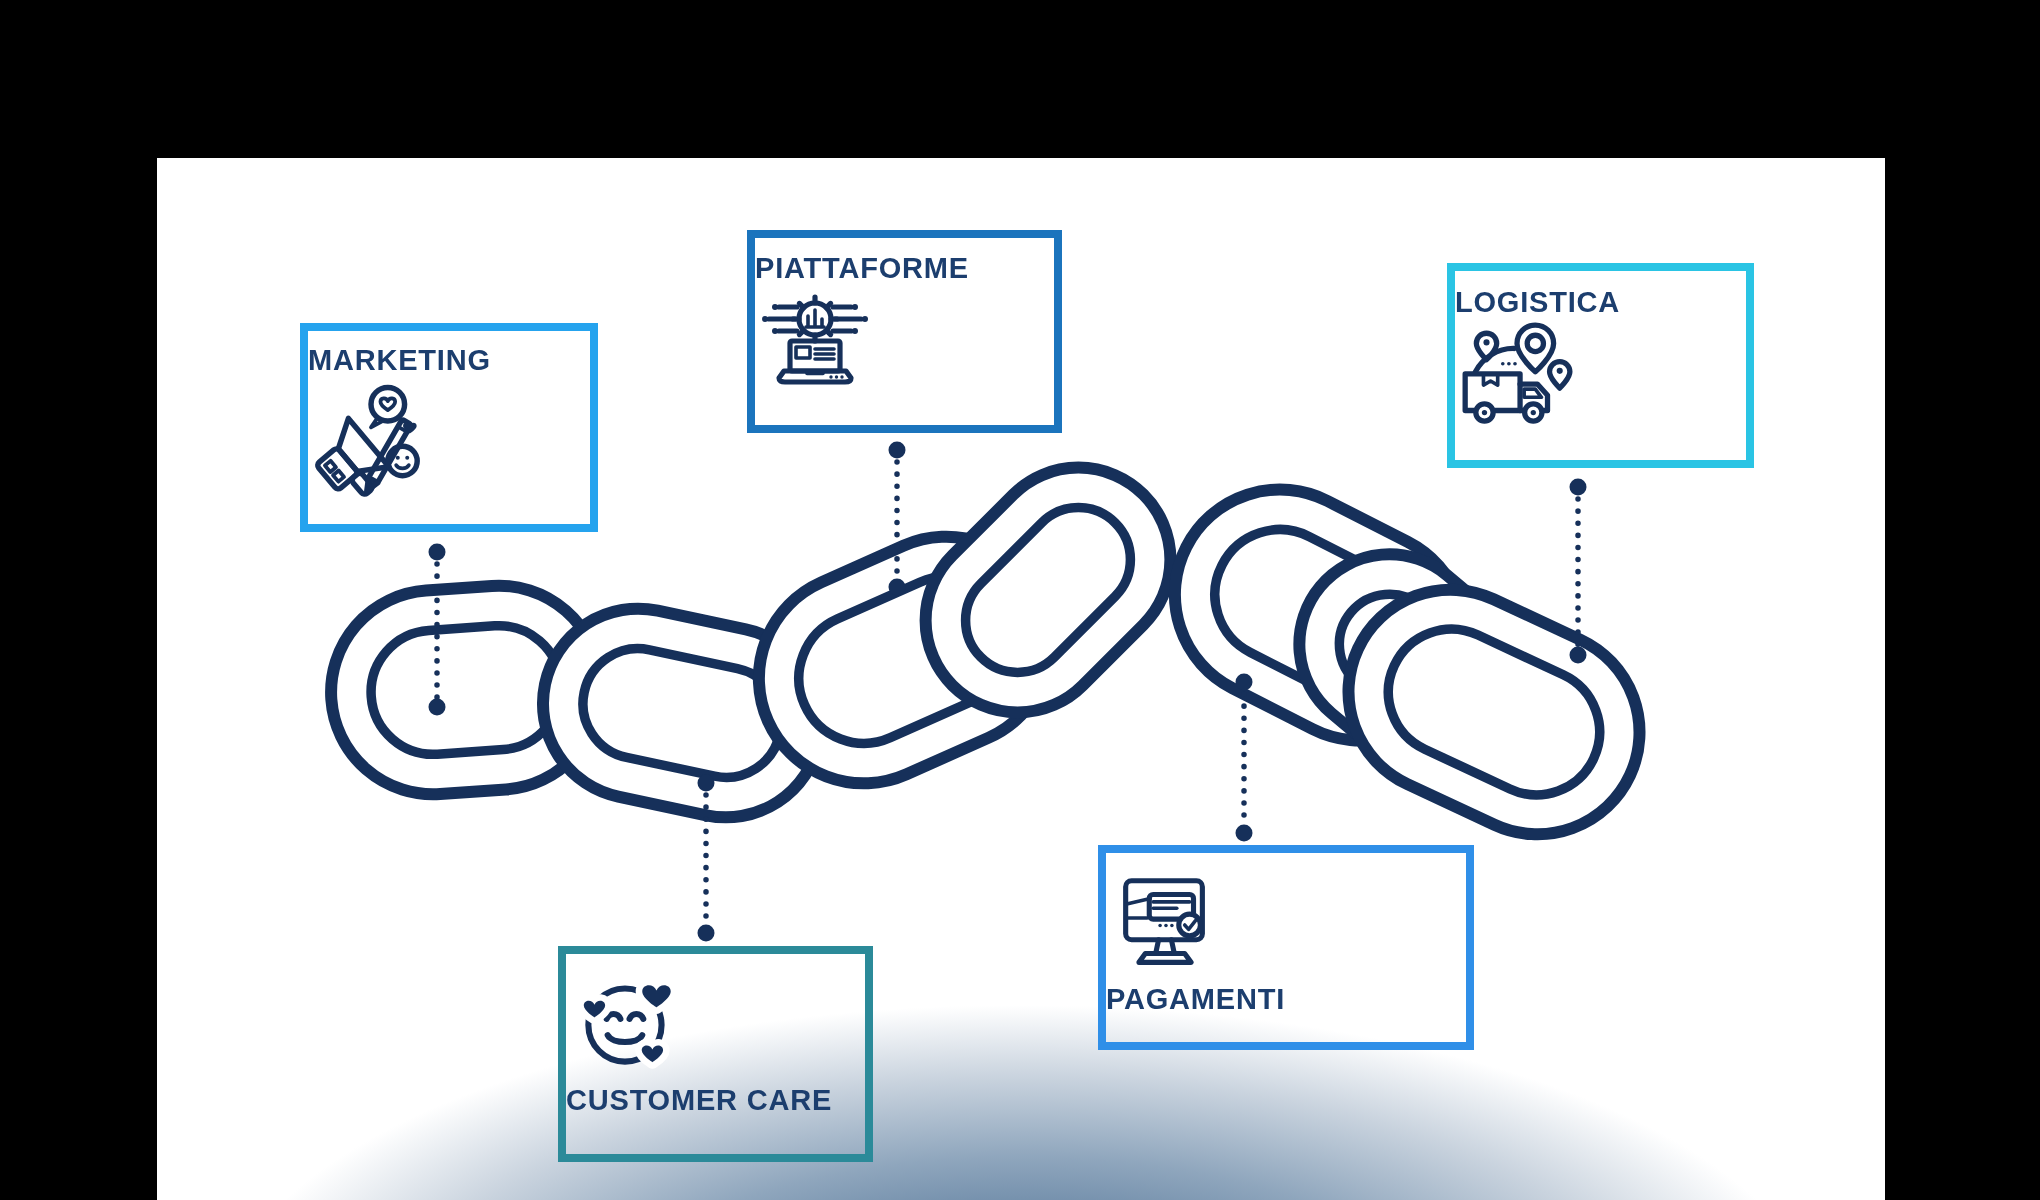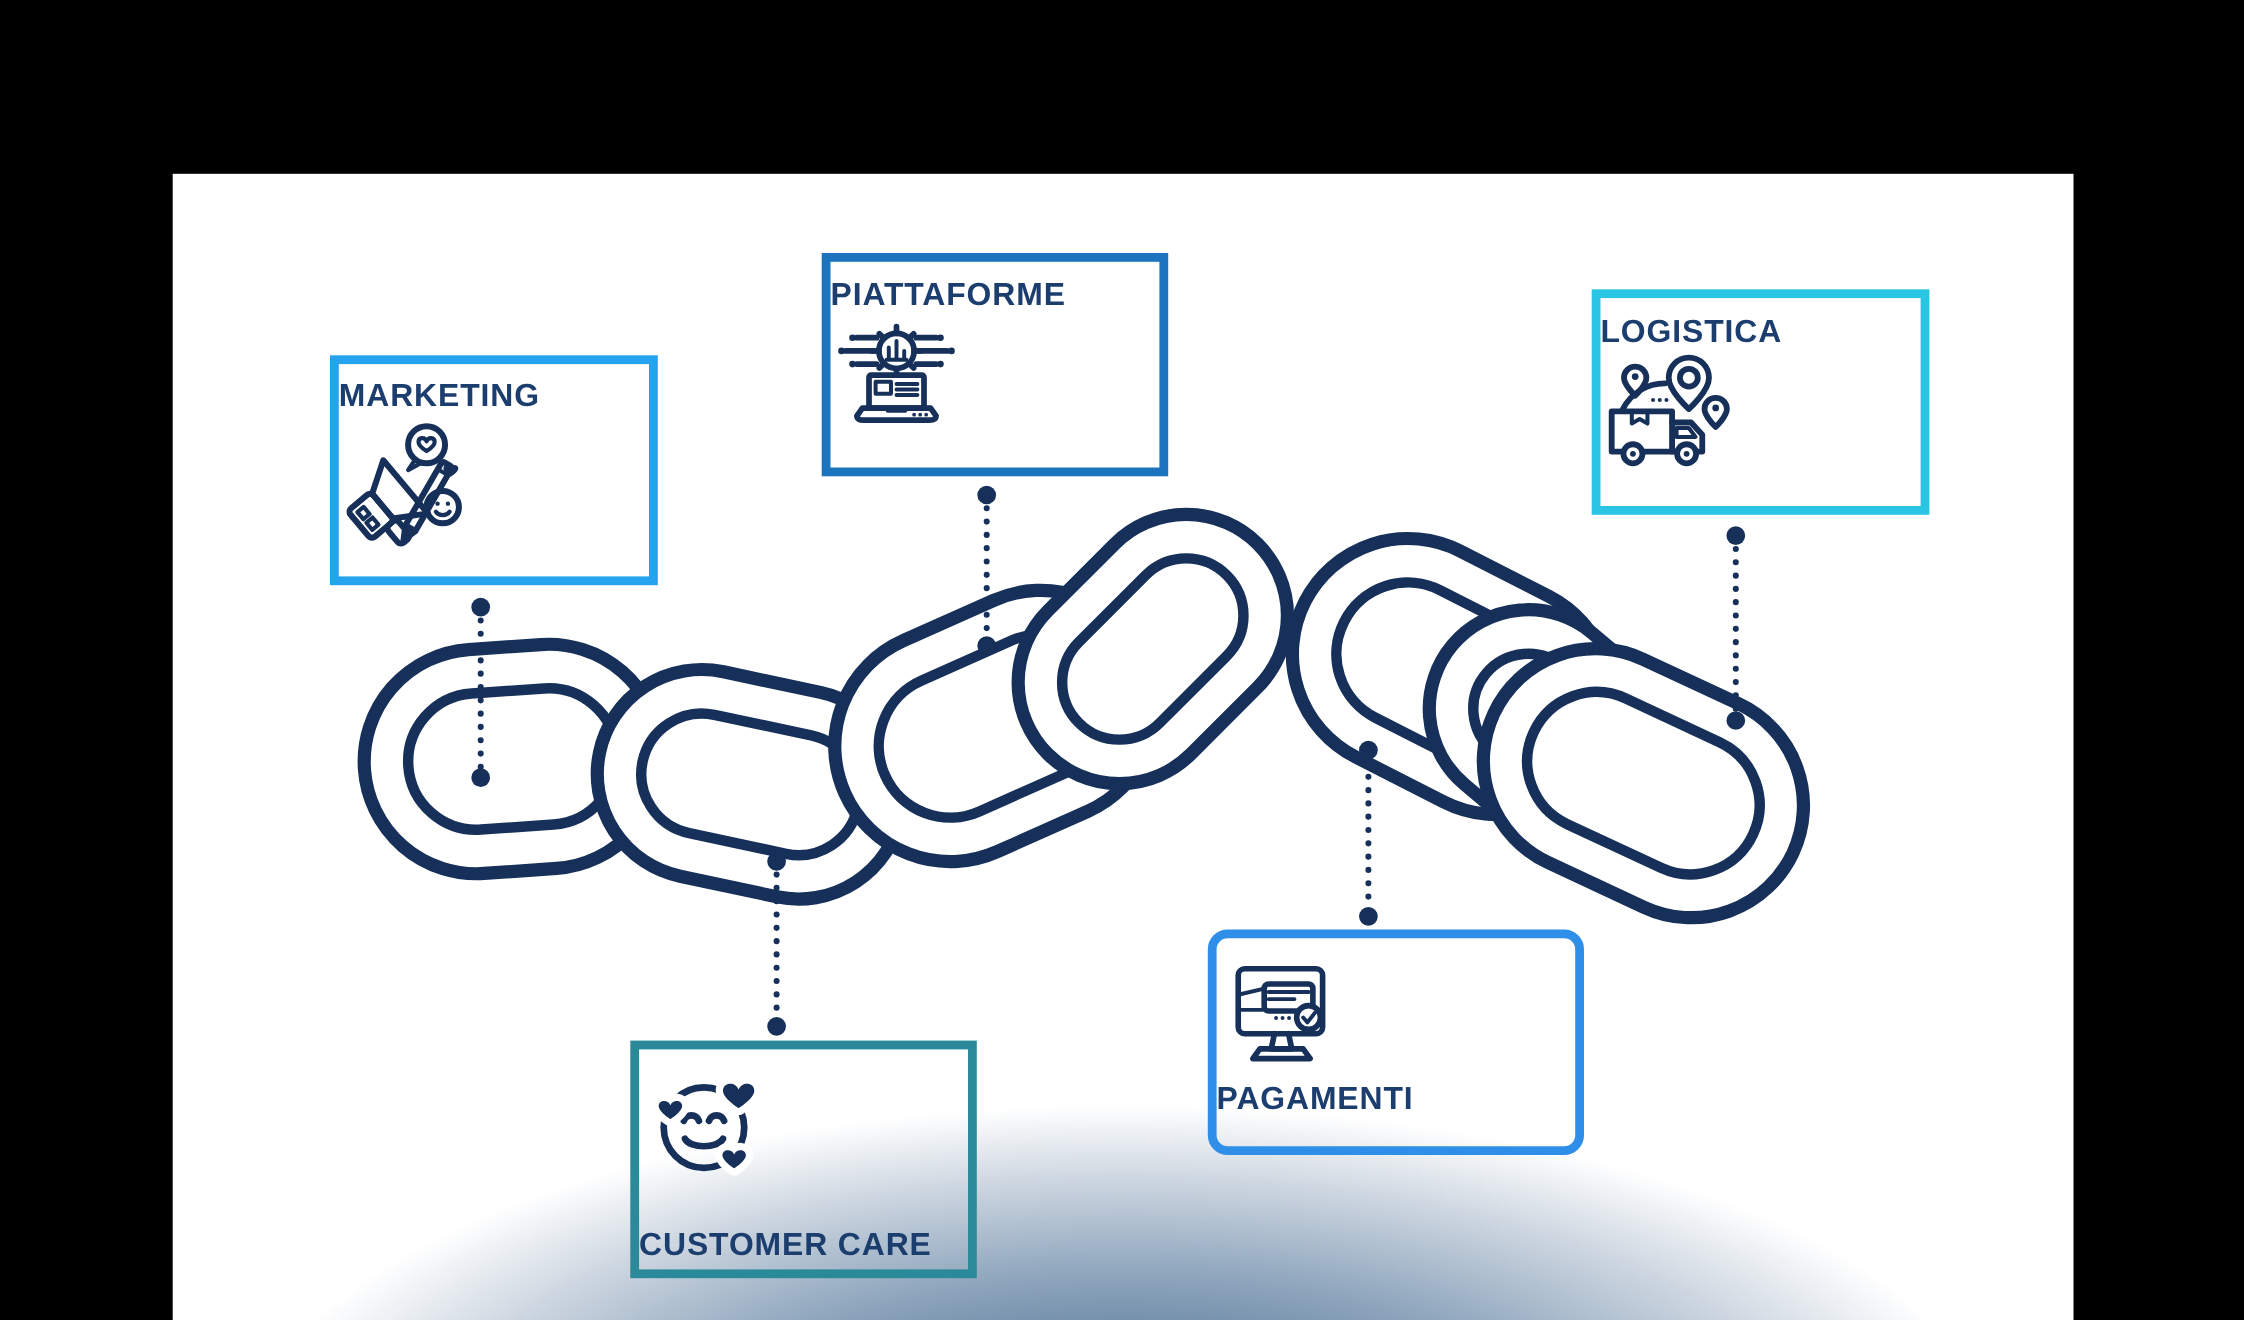--- a/index.html
+++ b/index.html
@@ -18,22 +18,22 @@
   .connectors line{stroke:var(--chain);stroke-width:5.5;stroke-dasharray:0.1 12;stroke-linecap:round;}
   .connectors circle{fill:var(--chain);}
   
   .node{position:absolute;box-sizing:border-box;border:8px solid #999;background:transparent;
         display:flex;flex-direction:column;align-items:flex-start;}
   .node-label{font-weight:700;font-size:29px;line-height:1.15;letter-spacing:.8px;
         color:var(--text);white-space:nowrap;}
   .node-marketing    {left:143px;top:165px;width:298px;height:209px;padding-top:13px;}
   .node-piattaforme  {left:590px;top:72px; width:315px;height:203px;padding-top:14px;}
   .node-logistica    {left:1266px;top:105px;width:307px;height:205px;padding-top:15px;}
-  .node-customer-care{left:416px;top:788px;width:315px;height:216px;padding-top:8px;gap:32px;}
-  .node-pagamenti    {left:941px;top:687px;width:342px;height:205px;padding-top:12px;border-radius:18px;}
+  .node-customer-care{left:401px;top:788px;width:315px;height:216px;padding-top:8px;}
+  .node-pagamenti    {left:941px;top:687px;width:376px;height:205px;padding-top:12px;}
   .node .ic{display:block;}
   
   .ic .st{fill:none;stroke:var(--chain);stroke-width:5.2;stroke-linecap:round;stroke-linejoin:round;}
   .ic .st2{fill:none;stroke:var(--chain);stroke-width:3.6;stroke-linecap:round;stroke-linejoin:round;}
   .ic .fl{fill:var(--chain);stroke:none;}
   .ic .wh{fill:#fff;stroke:#fff;stroke-width:13;stroke-linejoin:round;}
   .ic .wf{fill:#fff;stroke:var(--chain);stroke-width:5.2;}
 </style>
 </head>
 <body>

